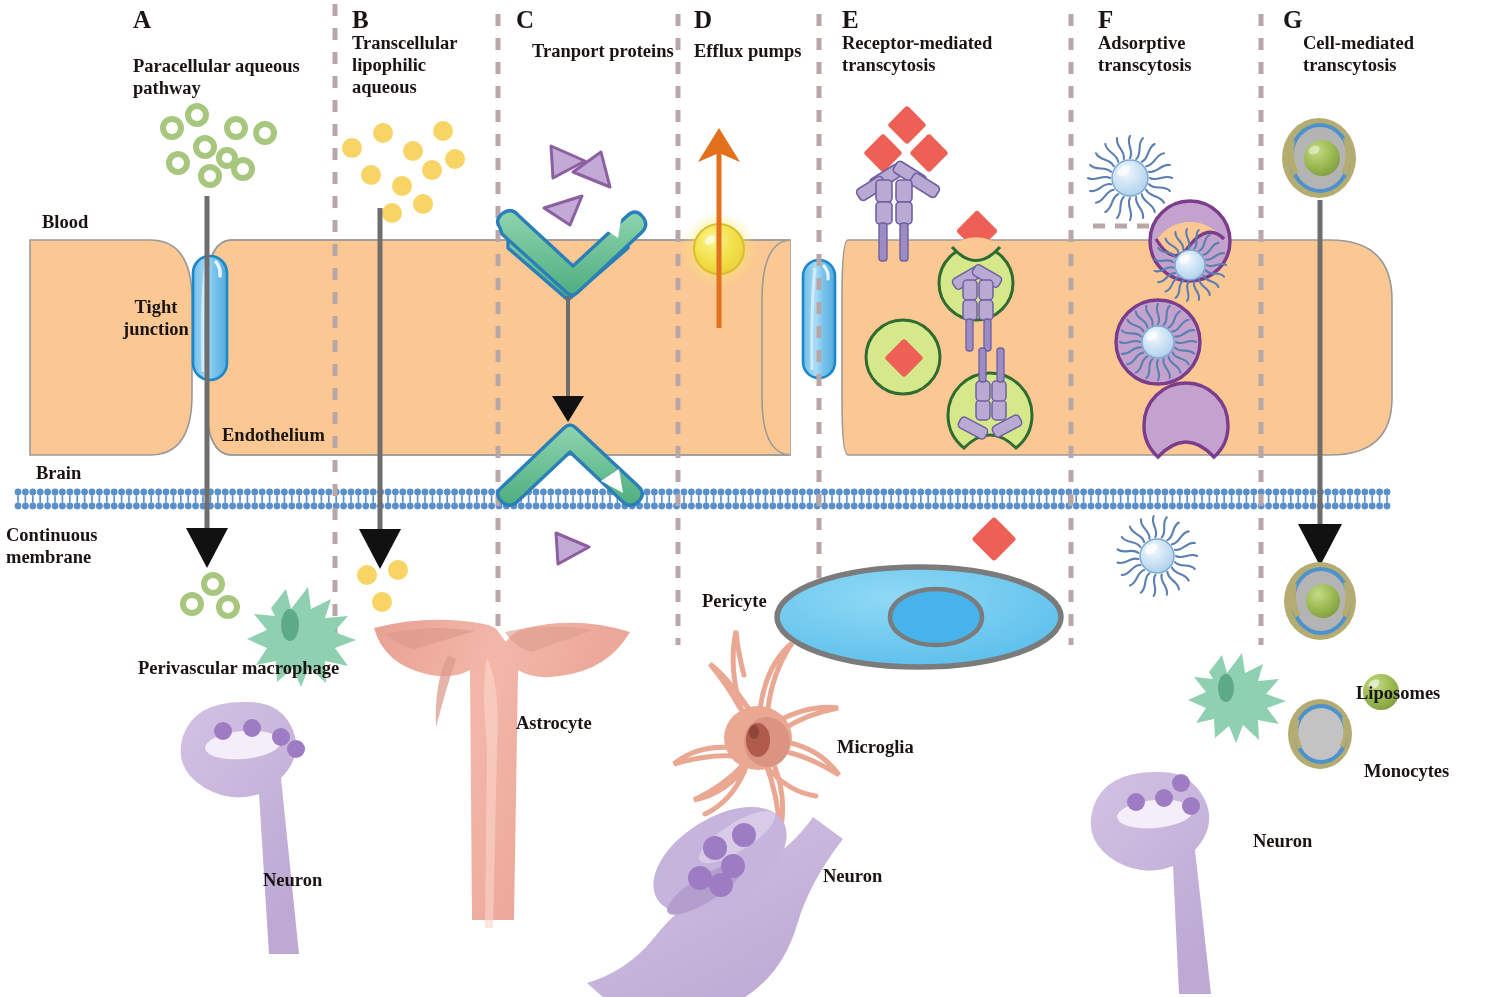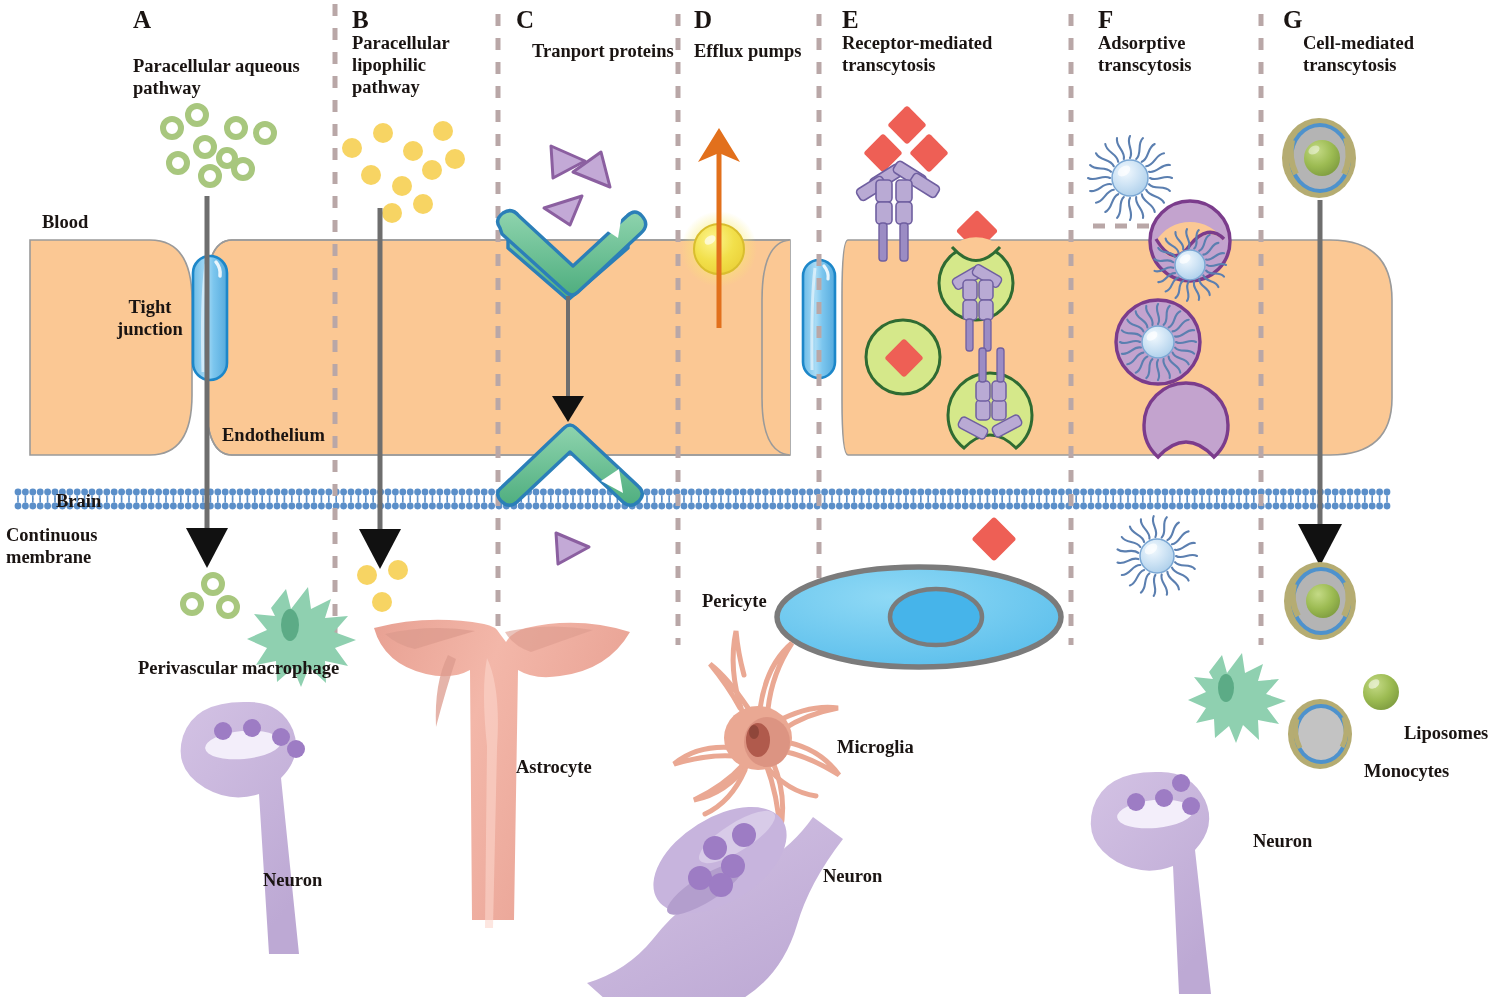--- a/index.html
+++ b/index.html
@@ -1205,42 +1205,42 @@
     <ellipse cx="1321" cy="734" rx="23" ry="26" fill="#c3c3c3"></ellipse>
     <path d="M1297,719 q-4,15 3,29" stroke="#b5ac72" stroke-width="5" fill="none"></path>
     <path d="M1344,717 q5,17 -2,30" stroke="#b5ac72" stroke-width="5" fill="none"></path>
   </g>
 </svg>
 
 <div id="sectionLabels">
       <div class="lbl secletter" style="left: 133px; top: 5px;">A</div>
       <div class="lbl sectitle" style="left: 133px; top: 33px; width: 200px; margin-top: 23px;">Paracellular aqueous pathway</div>
       <div class="lbl secletter" style="left: 352px; top: 5px;">B</div>
-      <div class="lbl sectitle" style="left: 352px; top: 33px; width: 130px;">Paracellular lipophilic pathway</div>
+      <div class="lbl sectitle" style="left: 352px; top: 33px; width: 130px;">Transcellular lipophilic aqueous</div>
       <div class="lbl secletter" style="left: 516px; top: 5px;">C</div>
       <div class="lbl sectitle" style="left: 508px; top: 41px; width: 190px; margin-left: 24px;">Tranport proteins</div>
       <div class="lbl secletter" style="left: 694px; top: 5px;">D</div>
       <div class="lbl sectitle" style="left: 694px; top: 41px; width: 150px;">Efflux pumps</div>
       <div class="lbl secletter" style="left: 842px; top: 5px;">E</div>
       <div class="lbl sectitle" style="left: 842px; top: 33px; width: 175px;">Receptor-mediated transcytosis</div>
       <div class="lbl secletter" style="left: 1098px; top: 5px;">F</div>
       <div class="lbl sectitle" style="left: 1098px; top: 33px; width: 150px;">Adsorptive transcytosis</div>
       <div class="lbl secletter" style="left: 1283px; top: 5px;">G</div>
       <div class="lbl sectitle" style="left: 1283px; top: 33px; width: 160px; margin-left: 20px;">Cell-mediated transcytosis</div>
     </div>
 <div id="annoLabels">
       <div class="lbl anno" style="left: 42px; top: 212px;">Blood</div>
-      <div class="lbl anno" style="left: 100px; top: 297px; width: 100px; text-align: center;">Tight junction</div>
+      <div class="lbl anno" style="left: 106px; top: 297px; width: 100px; text-align: center;">Tight junction</div>
       <div class="lbl anno" style="left: 222px; top: 425px;">Endothelium</div>
-      <div class="lbl anno" style="left: 56px; top: 463px; margin-top: 28px;">Brain</div>
+      <div class="lbl anno" style="left: 36px; top: 463px;">Brain</div>
       <div class="lbl anno" style="left: 6px; top: 525px; width: 110px;">Continuous membrane</div>
       <div class="lbl anno" style="left: 138px; top: 658px; text-align: center;">Perivascular macrophage</div>
       <div class="lbl anno" style="left: 263px; top: 870px;">Neuron</div>
-      <div class="lbl anno" style="left: 516px; top: 757px;">Astrocyte</div>
+      <div class="lbl anno" style="left: 516px; top: 713px;">Astrocyte</div>
       <div class="lbl anno" style="left: 702px; top: 591px;">Pericyte</div>
       <div class="lbl anno" style="left: 837px; top: 737px;">Microglia</div>
       <div class="lbl anno" style="left: 823px; top: 866px;">Neuron</div>
       <div class="lbl anno" style="left: 1253px; top: 831px;">Neuron</div>
-      <div class="lbl anno" style="left: 1404px; top: 683px; margin-top: 40px;">Liposomes</div>
+      <div class="lbl anno" style="left: 1356px; top: 683px;">Liposomes</div>
       <div class="lbl anno" style="left: 1364px; top: 761px;">Monocytes</div>
     </div>
 
 </div>
 
 </body></html>

